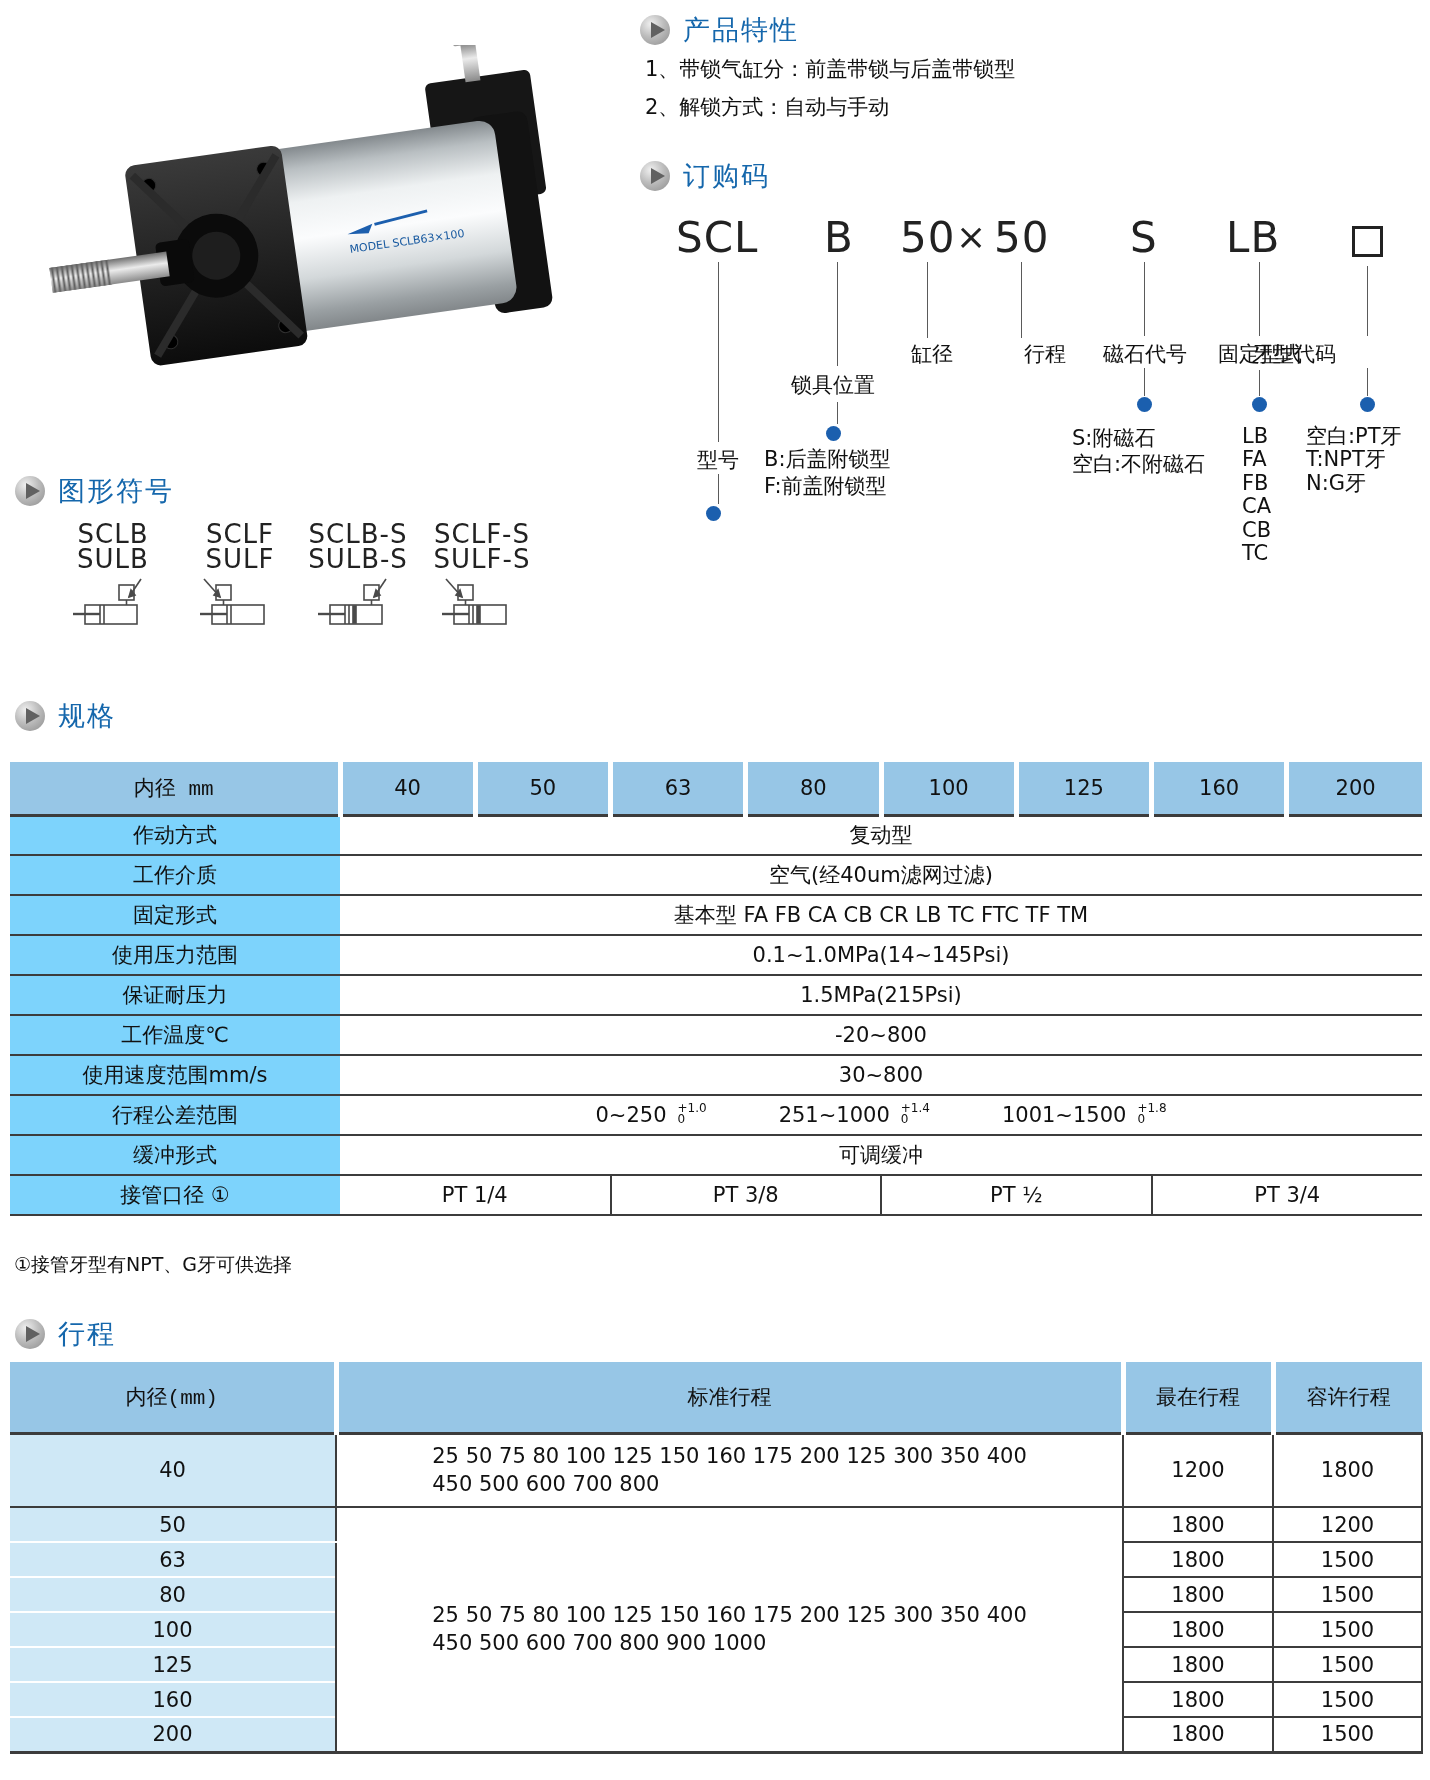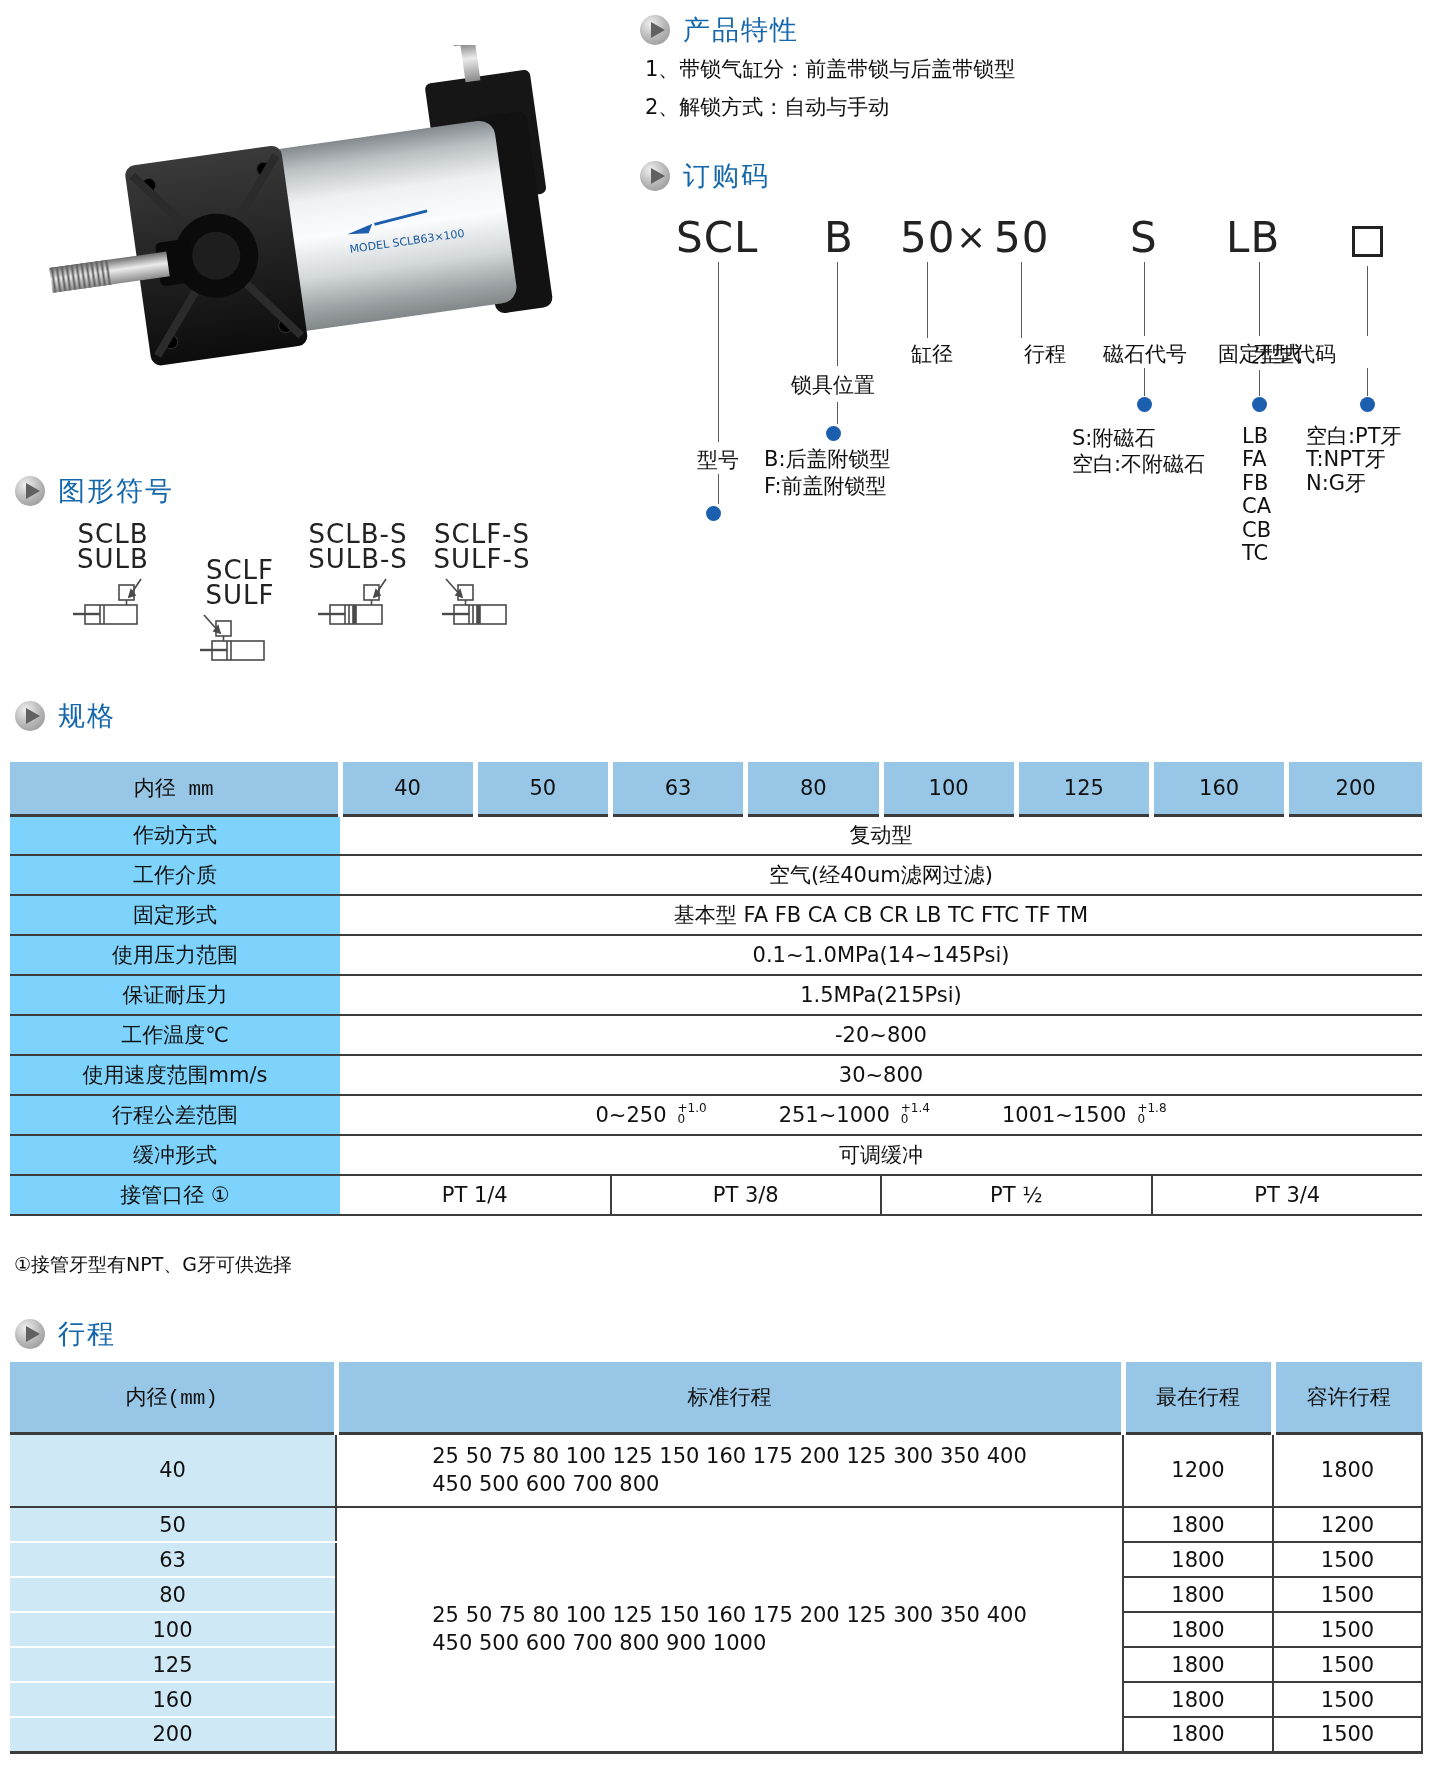--- a/index.html
+++ b/index.html
@@ -202,21 +202,21 @@
             <rect x="16" y="28" width="52" height="19"></rect>
             <line x1="31" y1="28" x2="31" y2="47"></line>
             <line x1="35" y1="28" x2="35" y2="47"></line>
             <line x1="31" y1="37" x2="4" y2="37" stroke-width="2.4"></line>
             <rect x="50" y="8" width="15" height="15"></rect>
             <line x1="57.5" y1="23" x2="57.5" y2="28"></line>
             <line x1="72" y1="2" x2="60" y2="20"></line>
             <polygon points="60,20 66,18 62,13" fill="#4a4a4a"></polygon>
           </g>
         </svg></div>
-      <div class="sym-group" style="left: 174px; top: 522px; margin-top: 36px;"><div class="sym-line">SCLF</div><div class="sym-line">SULF</div><svg width="88" height="58" viewBox="0 0 88 58">
+      <div class="sym-group" style="left: 174px; top: 522px;"><div class="sym-line">SCLF</div><div class="sym-line">SULF</div><svg width="88" height="58" viewBox="0 0 88 58">
           <g stroke="#4a4a4a" stroke-width="1.6" fill="none">
             <rect x="16" y="28" width="52" height="19"></rect>
             <line x1="31" y1="28" x2="31" y2="47"></line>
             <line x1="35" y1="28" x2="35" y2="47"></line>
             <line x1="31" y1="37" x2="4" y2="37" stroke-width="2.4"></line>
             <rect x="20" y="8" width="15" height="15"></rect>
             <line x1="27.5" y1="23" x2="27.5" y2="28"></line>
             <line x1="8" y1="2" x2="24" y2="20"></line>
             <polygon points="24,20 18,18 22,13" fill="#4a4a4a"></polygon>
           </g>

